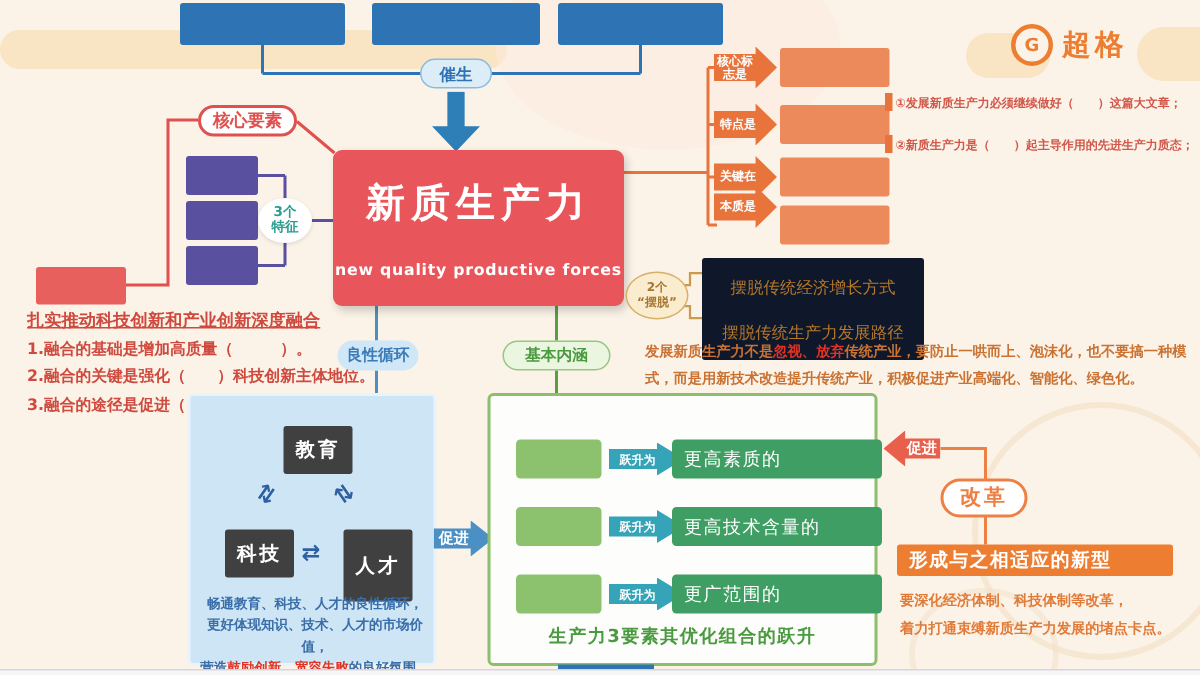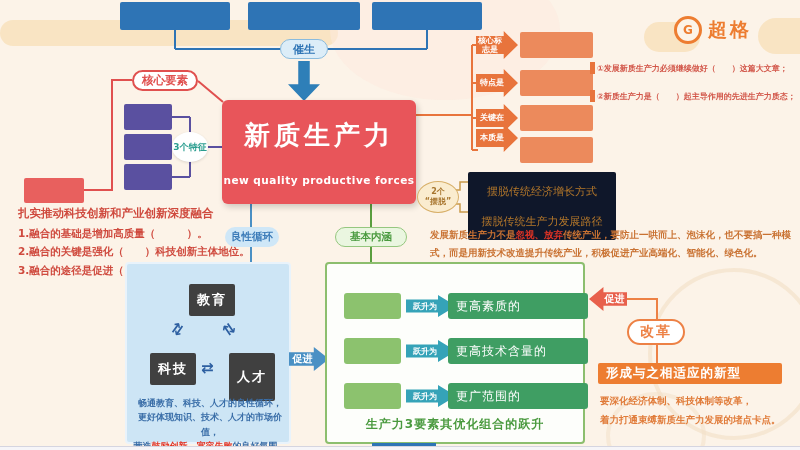--- a/index.html
+++ b/index.html
@@ -22,25 +22,25 @@
   #spawn-pill{left:280px;top:39px;width:48px;height:20px;background:#dcedf8;border:1.5px solid #8abbdd;
     border-radius:10px;color:#2e74b5;font-size:11px;font-weight:bold;}
   #spawn-arrow{left:288px;top:61px;width:32px;height:40px;background:#2e7fb8;
     clip-path:polygon(32% 0,68% 0,68% 58%,100% 58%,50% 100%,0 58%,32% 58%);}
   
   #core-pill{left:132px;top:70px;width:66px;height:21px;background:#fff;border:2px solid #e0504f;
     border-radius:11px;color:#e0504f;font-size:11.5px;font-weight:bold;}
   .pbox{left:124px;width:48px;height:26px;background:#5a50a0;border-radius:2px;}
   #pb1{top:104px;} #pb2{top:134px;} #pb3{top:164px;}
   #feat-cloud{left:172px;top:132px;width:36px;height:30px;background:#fff;border-radius:50%;
-    color:#2a9d8f;font-size:9px;font-weight:bold;line-height:1.15;display:flex;flex-direction:row;
+    color:#2a9d8f;font-size:9px;font-weight:bold;line-height:1.15;display:flex;flex-direction:column;
     align-items:center;justify-content:center;box-shadow:0 1px 3px rgba(0,0,0,.12);}
   #red-empty{left:24px;top:178px;width:60px;height:25px;background:#e8605e;border-radius:2px;}
   #left-notes{left:18px;top:206px;width:236px;color:#cf4a3e;font-weight:bold;}
-  #left-notes .t{font-size:11.5px;margin-bottom:3px;}
+  #left-notes .t{font-size:11.5px;margin-bottom:3px;text-decoration:underline;}
   #left-notes .i{font-size:10.5px;line-height:1.75;}
   
   #main-box{left:222px;top:100px;width:194px;height:104px;background:#e8555a;border-radius:6px;color:#fff;
     display:flex;flex-direction:column;align-items:center;justify-content:center;gap:21px;
     box-shadow:2px 3px 6px rgba(0,0,0,.18);text-align:right;}
   #main-title{font-size:26px;font-weight:bold;letter-spacing:4px;}
   #main-sub{font-size:10.5px;font-weight:bold;letter-spacing:.5px;}
   
   .oarrow{left:476px;width:42px;height:28px;background:#e8743c;color:#fff;font-size:8px;font-weight:bold;
     clip-path:polygon(0 18%,66% 18%,66% 0,100% 50%,66% 100%,66% 82%,0 82%);

